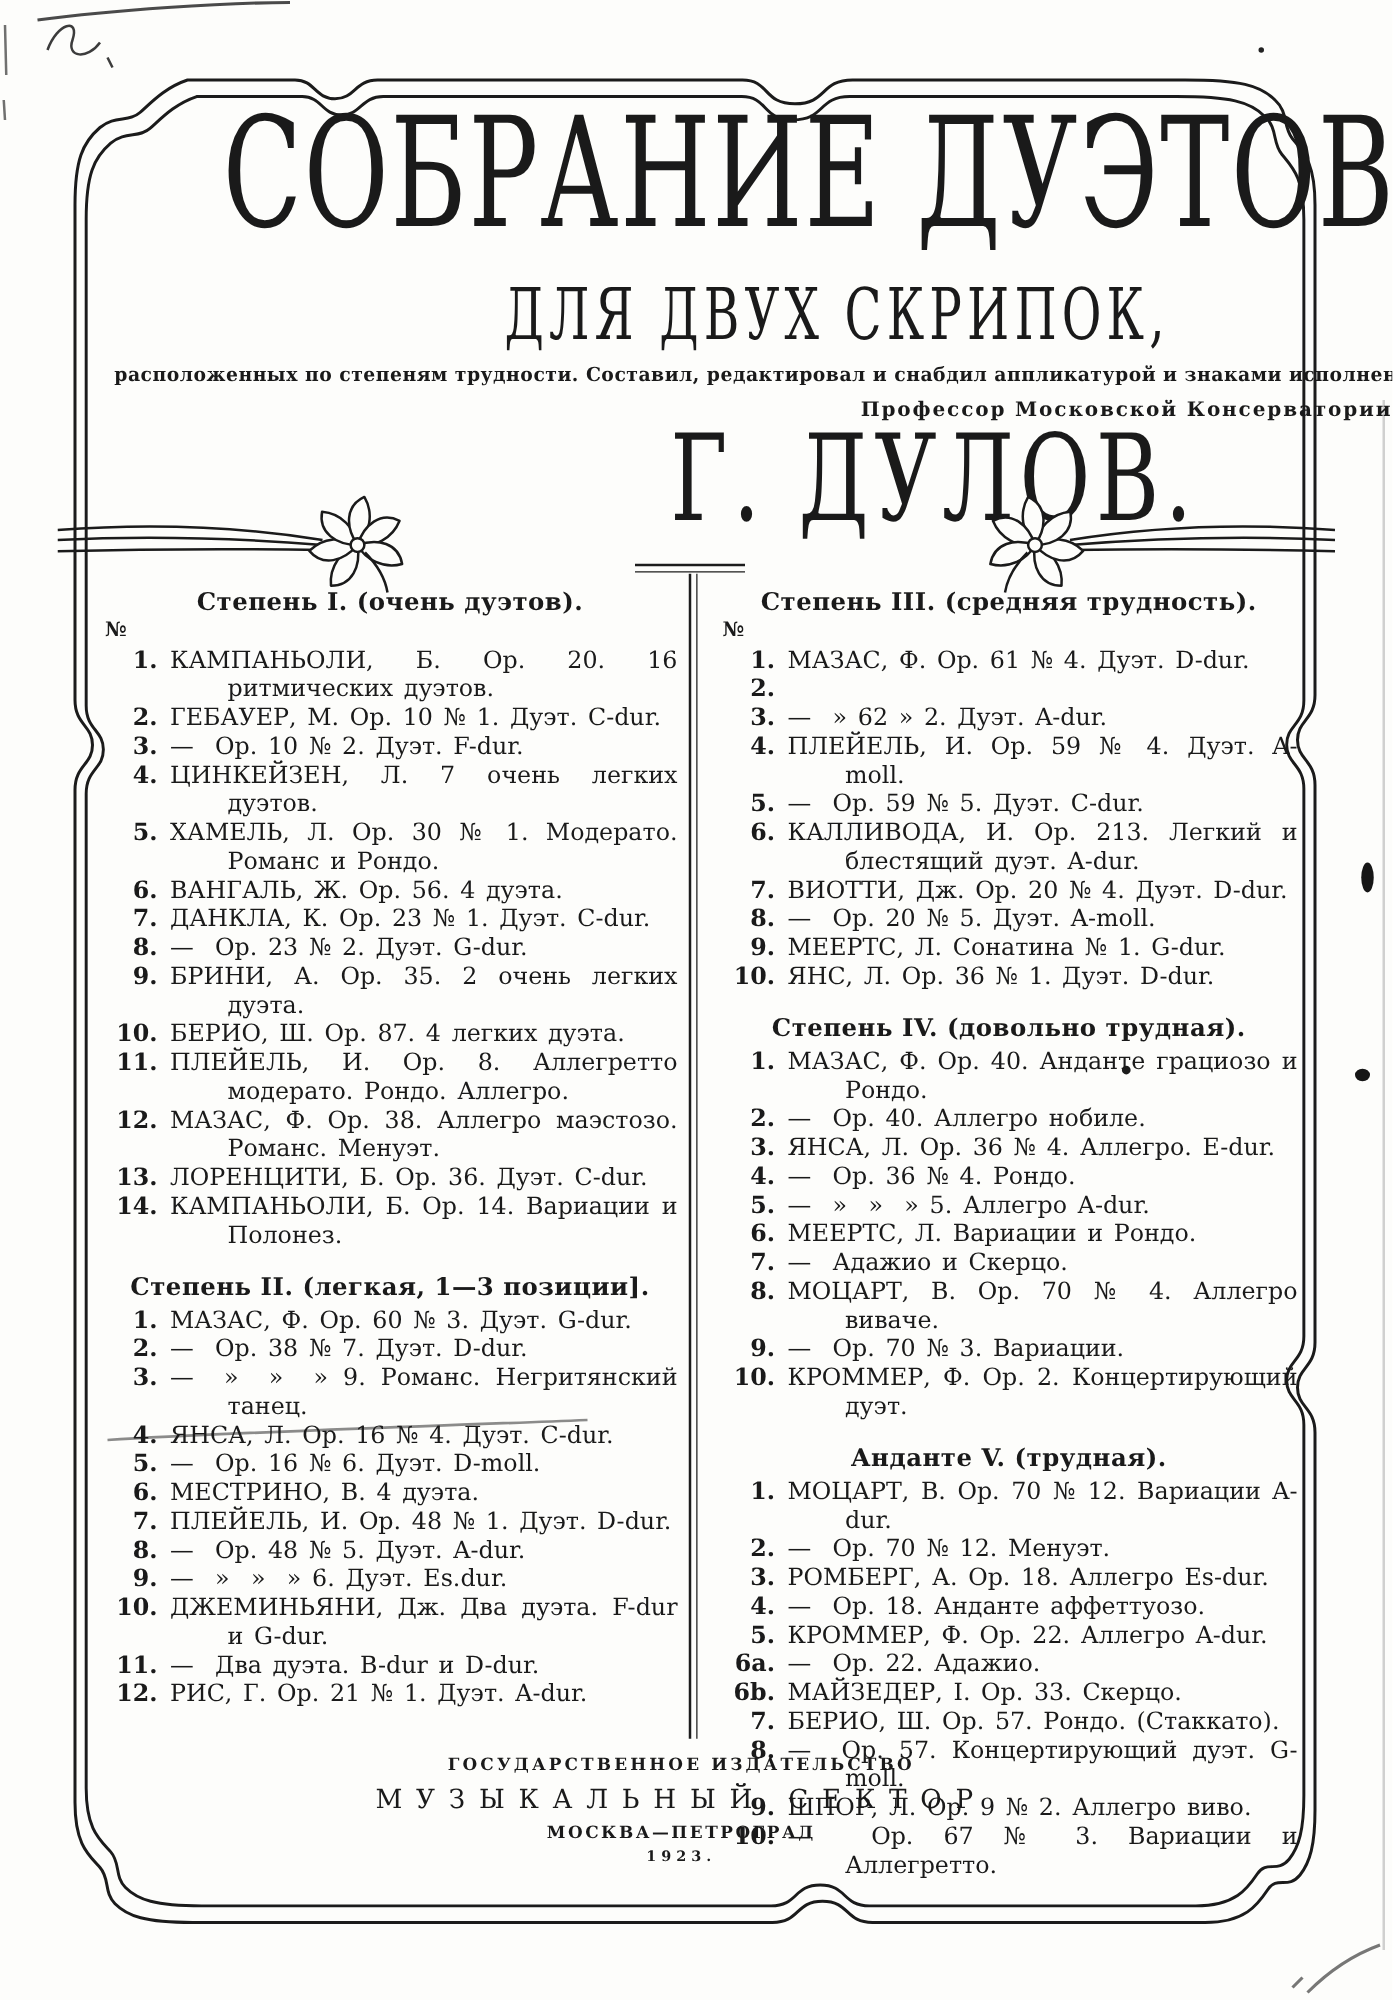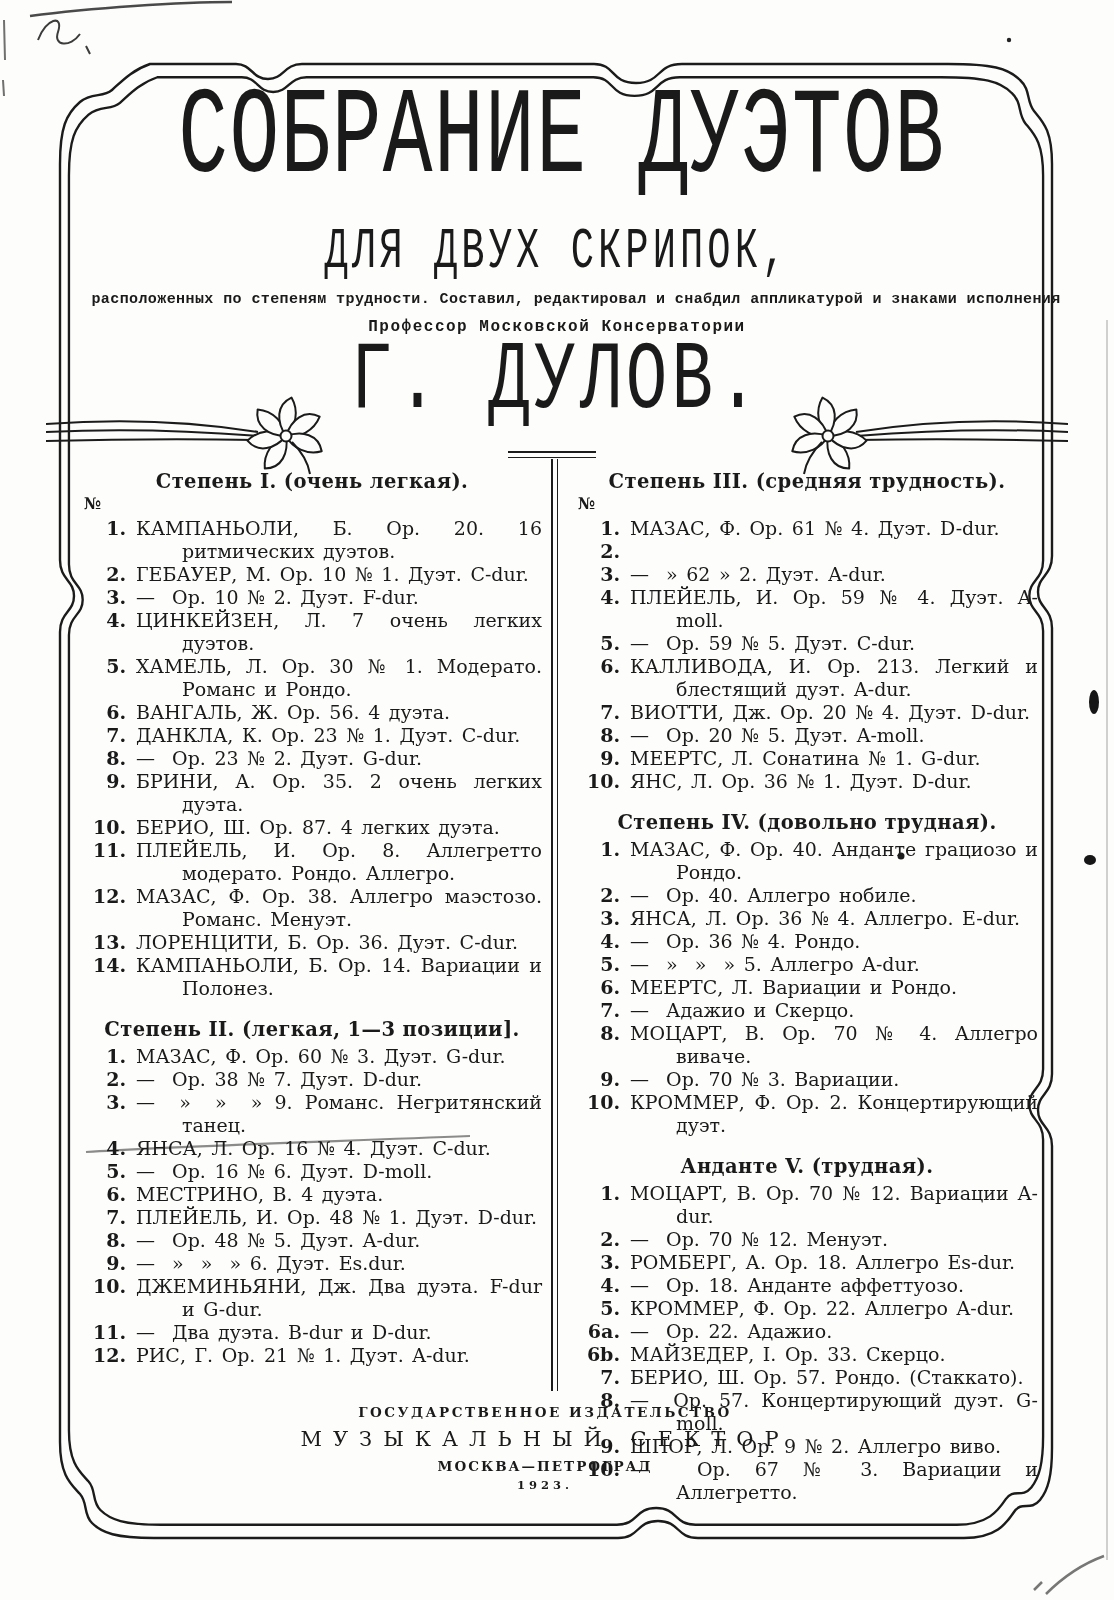--- a/index.html
+++ b/index.html
@@ -4,21 +4,21 @@
 <style>
   html,body { margin:0; padding:0; background:#ffffff; }
   .page {
     position:relative; width:1114px; height:1600px;
     background:#fdfdfb; color:#1a1a1a; overflow:hidden;
     font-family:"DejaVu Serif", serif;
   }
   svg.frame, svg.artifacts { position:absolute; left:0; top:0; pointer-events:none; }
 
   
-  header { position:relative; text-align:center; padding-top:78px;font-family:Liberation Mono, monospace; }
+  header { position:relative; text-align:right; padding-top:78px; }
   .title {
     margin:0; font-size:122px; line-height:1; font-weight:500;
     letter-spacing:2px; white-space:nowrap;
     transform:scaleX(.68); transform-origin:50% 50%;
   }
   .subtitle {
     margin-top:24px; font-size:57px; line-height:1; font-weight:500;
     letter-spacing:6px; white-space:nowrap;
     transform:scaleX(.68); transform-origin:50% 50%;
   }
@@ -152,21 +152,21 @@
       <path d="M6 6 C16 16 22 26 24 38" fill="none"></path>
     </g>
   </svg>
 
   <div class="tee"></div>
   <div class="column-divider"></div>
 
   <main>
     <div class="col col-left">
   <section class="level-section">
-    <h2 class="section-title">Степень I. (очень легкая).</h2>
+    <h2 class="section-title">Степень I. (очень дуэтов).</h2>
     <div class="numero">№</div>
     <ol class="piece-list">
   <li class="piece-item">
     <span class="piece-num">1.</span>
     <span class="piece-text">КАМПАНЬОЛИ, Б. Ор. 20. 16 ритмических дуэтов.</span>
   </li>
 
   <li class="piece-item">
     <span class="piece-num">2.</span>
     <span class="piece-text">ГЕБАУЕР, М. Ор. 10 № 1. Дуэт. C-dur.</span>

